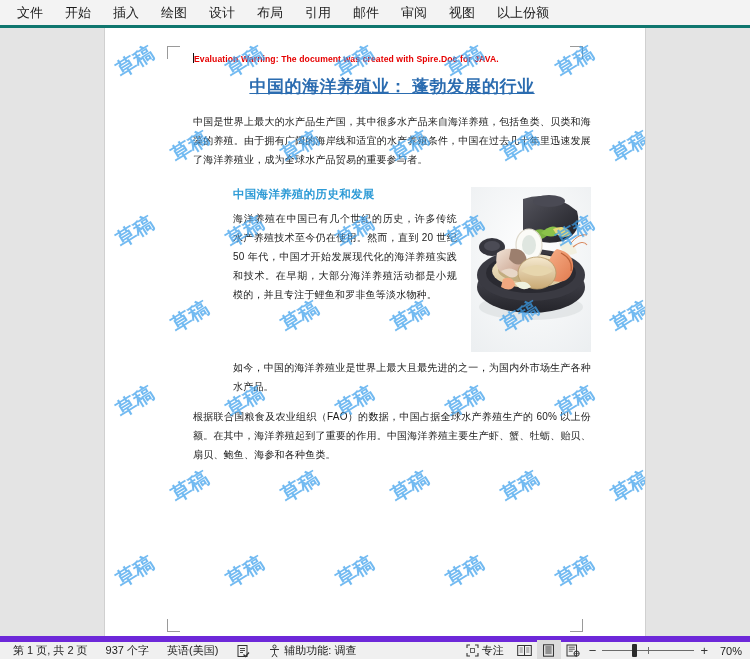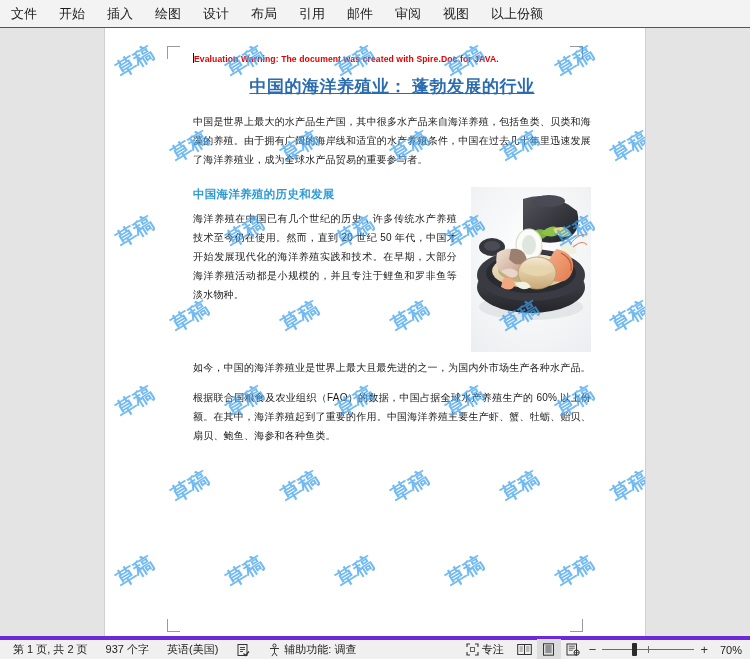--- a/index.html
+++ b/index.html
@@ -8,24 +8,24 @@
     width: 750px; height: 659px;
     overflow: hidden;
     font-family: "Liberation Sans", "DejaVu Sans", sans-serif;
     background: #e6e6e6;
   }
 
   
   #ribbon {
     height: 28px;
     background: #f3f3f3;
-    border-bottom: 1px solid #0f766e;
+    border-bottom: 3px solid #0f766e;
     display: flex;
     align-items: center;
-    padding-left: 0;
+    padding-left: 6px;
     user-select: none;
   }
   .menu-item {
     font-size: 13px;
     color: #1c1c1c;
     padding: 4px 11px;
     white-space: nowrap;
     cursor: default;
     line-height: 16px;
   }
@@ -101,21 +101,21 @@
     letter-spacing: 0.3px;
   }
   p.doc-p {
     margin: 0 0 11px 0;
     text-align: justify;
     text-justify: inter-ideograph;
     line-height: 19px;
     font-size: 10px;
     letter-spacing: 0.2px;
   }
-  .wrap-section { position: relative; }
+  .wrap-section { position: relative; margin-left: 40px; }
   .float-img {
     float: right;
     width: 120px;
     height: 165px;
     margin: 2px 0 6px 14px;
     shape-outside: margin-box;
   }
   .clearer { clear: both; height: 0; }
 
   
@@ -132,21 +132,21 @@
     color: rgba(60,160,235,0.72);
     transform: rotate(-32deg);
     white-space: nowrap;
     font-family: "DejaVu Sans", sans-serif;
   }
 
   
   #statusbar {
     height: 23px;
     background: #f0f0f0;
-    border-top: 4px solid #6d28d9;
+    border-top: 6px solid #6d28d9;
     display: flex;
     align-items: center;
     font-size: 11px;
     color: #1c1c1c;
     user-select: none;
     padding-left: 4px;
   }
   .sb-item {
     padding: 0 9px;
     white-space: nowrap;

